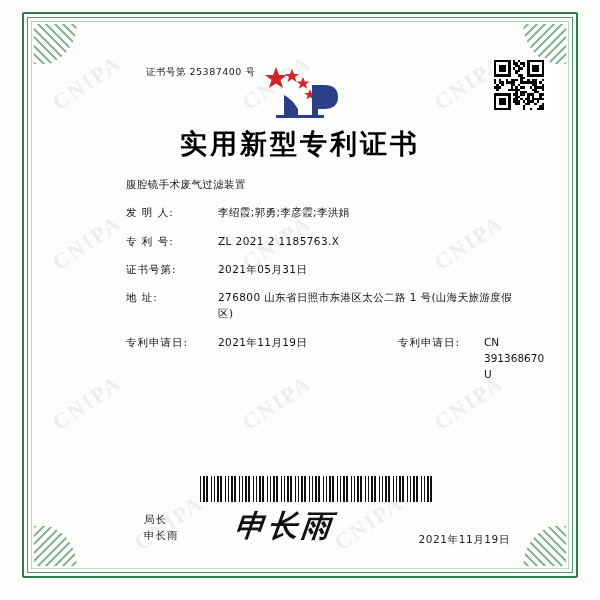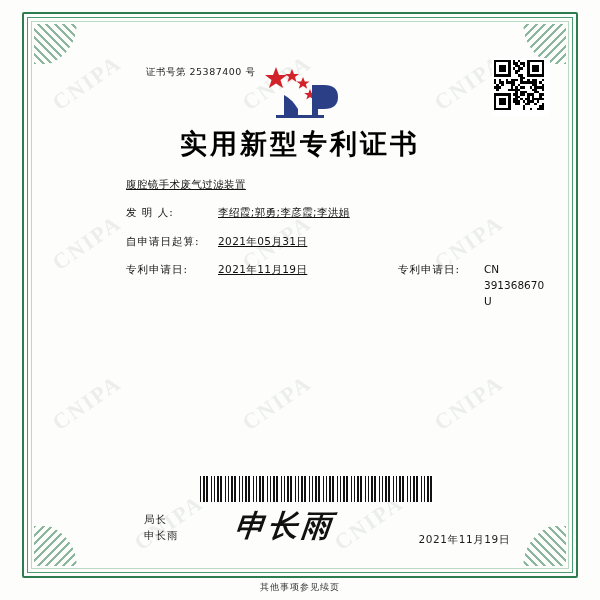--- a/index.html
+++ b/index.html
@@ -156,21 +156,20 @@
   }
   .flabel {
     width: 92px;
     flex: 0 0 92px;
     letter-spacing: 1px;
     color: #111;
   }
   .fvalue {
     flex: 1;
     letter-spacing: .4px;
-    text-decoration: underline;
   }
   .frow.two .fvalue { flex: 0 0 auto; width: 180px; }
   .frow.two .flabel2 {
     width: 86px;
     flex: 0 0 86px;
     letter-spacing: 1px;
   }
   .frow.two .fvalue2 { flex: 1; }
 
   .para {
@@ -522,22 +521,30 @@
 
       <div class="fields" id="fields">
           <div class="frow">
             <div class="fvalue">腹腔镜手术废气过滤装置</div>
           </div>
           <div class="frow">
             <div class="flabel">发 明 人:</div>
             <div class="fvalue">李绍霞;郭勇;李彦霞;李洪娟</div>
           </div>
           <div class="frow">
-            <div class="flabel">自申请日起算:</div>
+            <div class="flabel">专 利 号:</div>
+            <div class="fvalue">ZL 2021 2 1185763.X</div>
+          </div>
+          <div class="frow">
+            <div class="flabel">证书号第:</div>
             <div class="fvalue">2021年05月31日</div>
+          </div>
+          <div class="frow">
+            <div class="flabel">地 址:</div>
+            <div class="fvalue">276800 山东省日照市东港区太公二路 1 号(山海天旅游度假区)</div>
           </div>
           <div class="frow two">
             <div class="flabel">专利申请日:</div>
             <div class="fvalue">2021年11月19日</div>
             <div class="flabel2">专利申请日:</div>
             <div class="fvalue2">CN 391368670 U</div>
           </div>
         </div>
 
       <div class="para" id="para">
@@ -550,14 +557,13 @@
         <div>申长雨</div>
       </div>
 
       <div class="signature">申长雨</div>
 
       <div class="issue-date">2021年11月19日</div>
 
     </div>
   </div>
 
-  <div class="footnote">其他事项参见续页</div>
 </div>
 
 </body></html>

